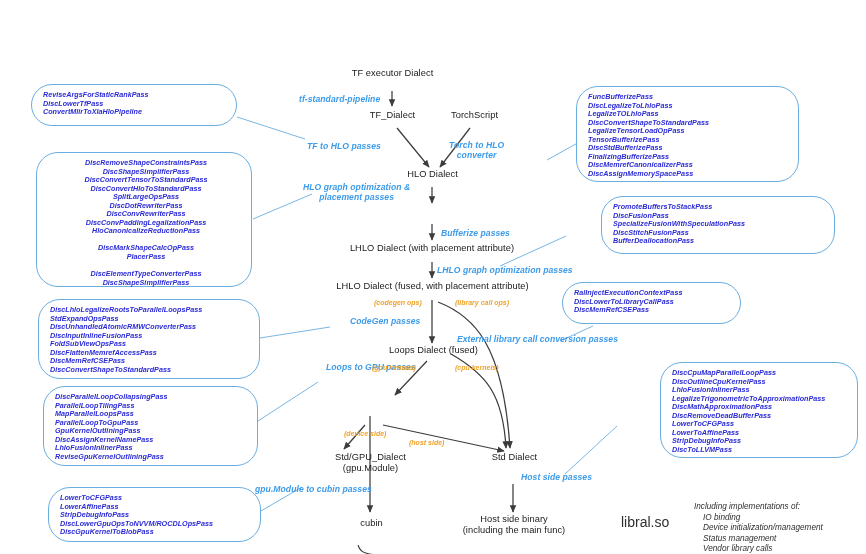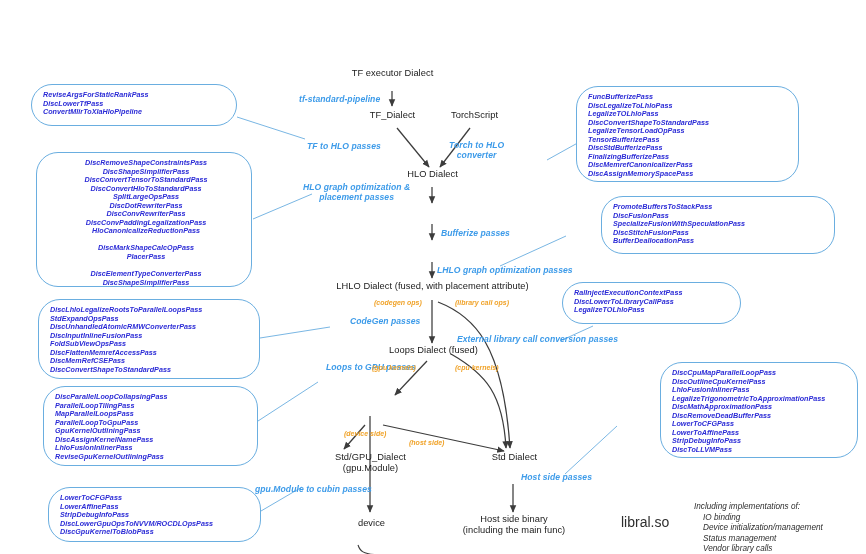--- a/index.html
+++ b/index.html
@@ -69,26 +69,27 @@
     </g>
     <g stroke="#3c3c3c" stroke-width="1.1" fill="none">
       <path d="M358,501 C360,507 362,510 380,511 L508,512 C512,512 512,514 513,518 C514,514 515,512 519,512 L852,512"></path>
     </g>
   </svg>
 
   <div class="node" style="left:335px;top:24px;width:115px;">TF executor Dialect</div>
   <div class="node" style="left:355px;top:66px;width:75px;">TF_Dialect</div>
   <div class="node" style="left:437px;top:66px;width:75px;">TorchScript</div>
   <div class="node" style="left:385px;top:125px;width:95px;">HLO Dialect</div>
+  <div class="node" style="left:312px;top:199px;width:240px;">LHLO Dialect (with placement attribute)</div>
   <div class="node" style="left:305px;top:237px;width:255px;">LHLO Dialect (fused, with placement attribute)</div>
   <div class="node" style="left:371px;top:301px;width:125px;">Loops Dialect (fused)</div>
   <div class="node" style="left:477px;top:408px;width:75px;">Std Dialect</div>
   <div class="node" style="left:313px;top:408px;width:115px;">Std/GPU_Dialect
 (gpu.Module)</div>
-  <div class="node" style="left:334px;top:474px;width:75px;">device</div>
+  <div class="node" style="left:334px;top:474px;width:75px;">cubin</div>
   <div class="node" style="left:444px;top:470px;width:140px;">Host side binary
 (including the main func)</div>
 
   <div class="blue-label" style="left:299px;top:50px;">tf-standard-pipeline</div>
   <div class="blue-label" style="left:307px;top:97px;">TF to HLO passes</div>
   <div class="blue-label" style="left:449px;top:96px;text-align:center;">Torch to HLO
 converter</div>
   <div class="blue-label" style="left:303px;top:138px;text-align:center;">HLO graph optimization &amp;
 placement passes</div>
   <div class="blue-label" style="left:441px;top:184px;">Bufferize passes</div>
@@ -171,21 +172,21 @@
   <div class="passbox" style="left:601px;top:152px;width:234px;height:58px;">
     <div class="lines">PromoteBuffersToStackPass
 DiscFusionPass
 SpecializeFusionWithSpeculationPass
 DiscStitchFusionPass
 BufferDeallocationPass</div>
   </div>
   <div class="passbox" style="left:562px;top:238px;width:179px;height:42px;">
     <div class="lines">RalInjectExecutionContextPass
 DiscLowerToLibraryCallPass
-LegalizeTOLhloPass</div>
+DiscMemRefCSEPass</div>
   </div>
   <div class="passbox" style="left:660px;top:318px;width:198px;height:96px;">
     <div class="lines">DiscCpuMapParallelLoopPass
 DiscOutlineCpuKernelPass
 LhloFusionInlinerPass
 LegalizeTrigonometricToApproximationPass
 DiscMathApproximationPass
 DiscRemoveDeadBufferPass
 LowerToCFGPass
 LowerToAffinePass

